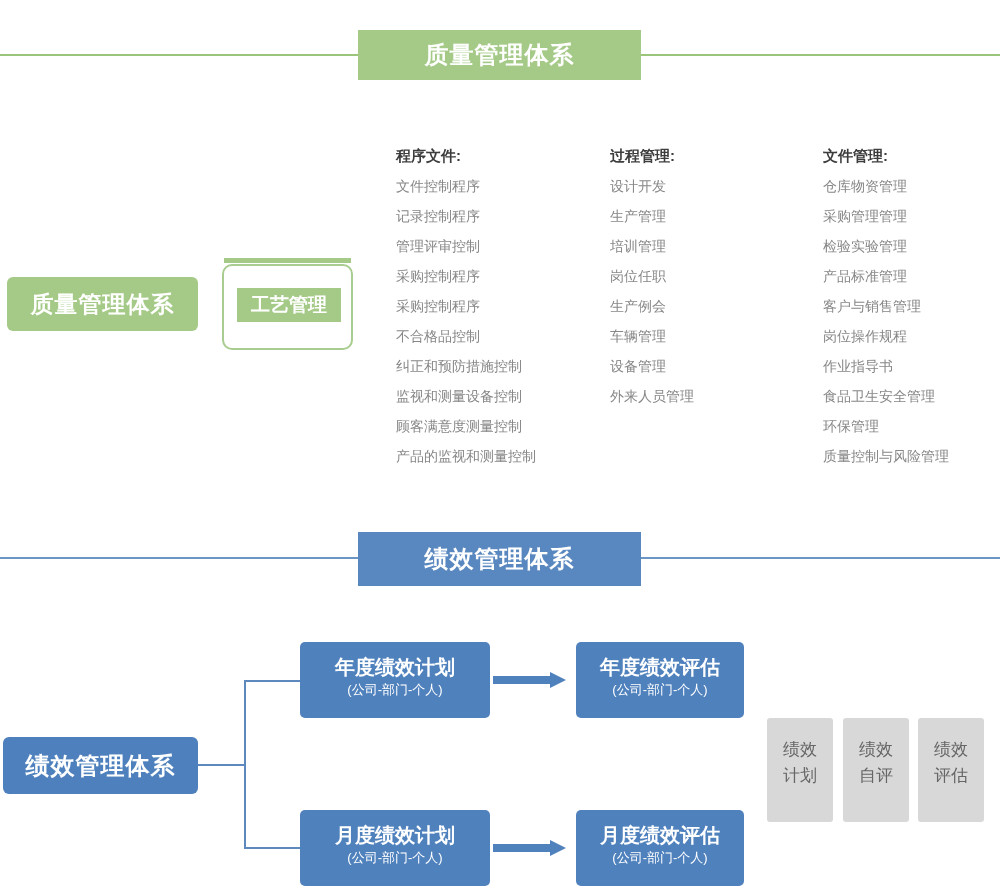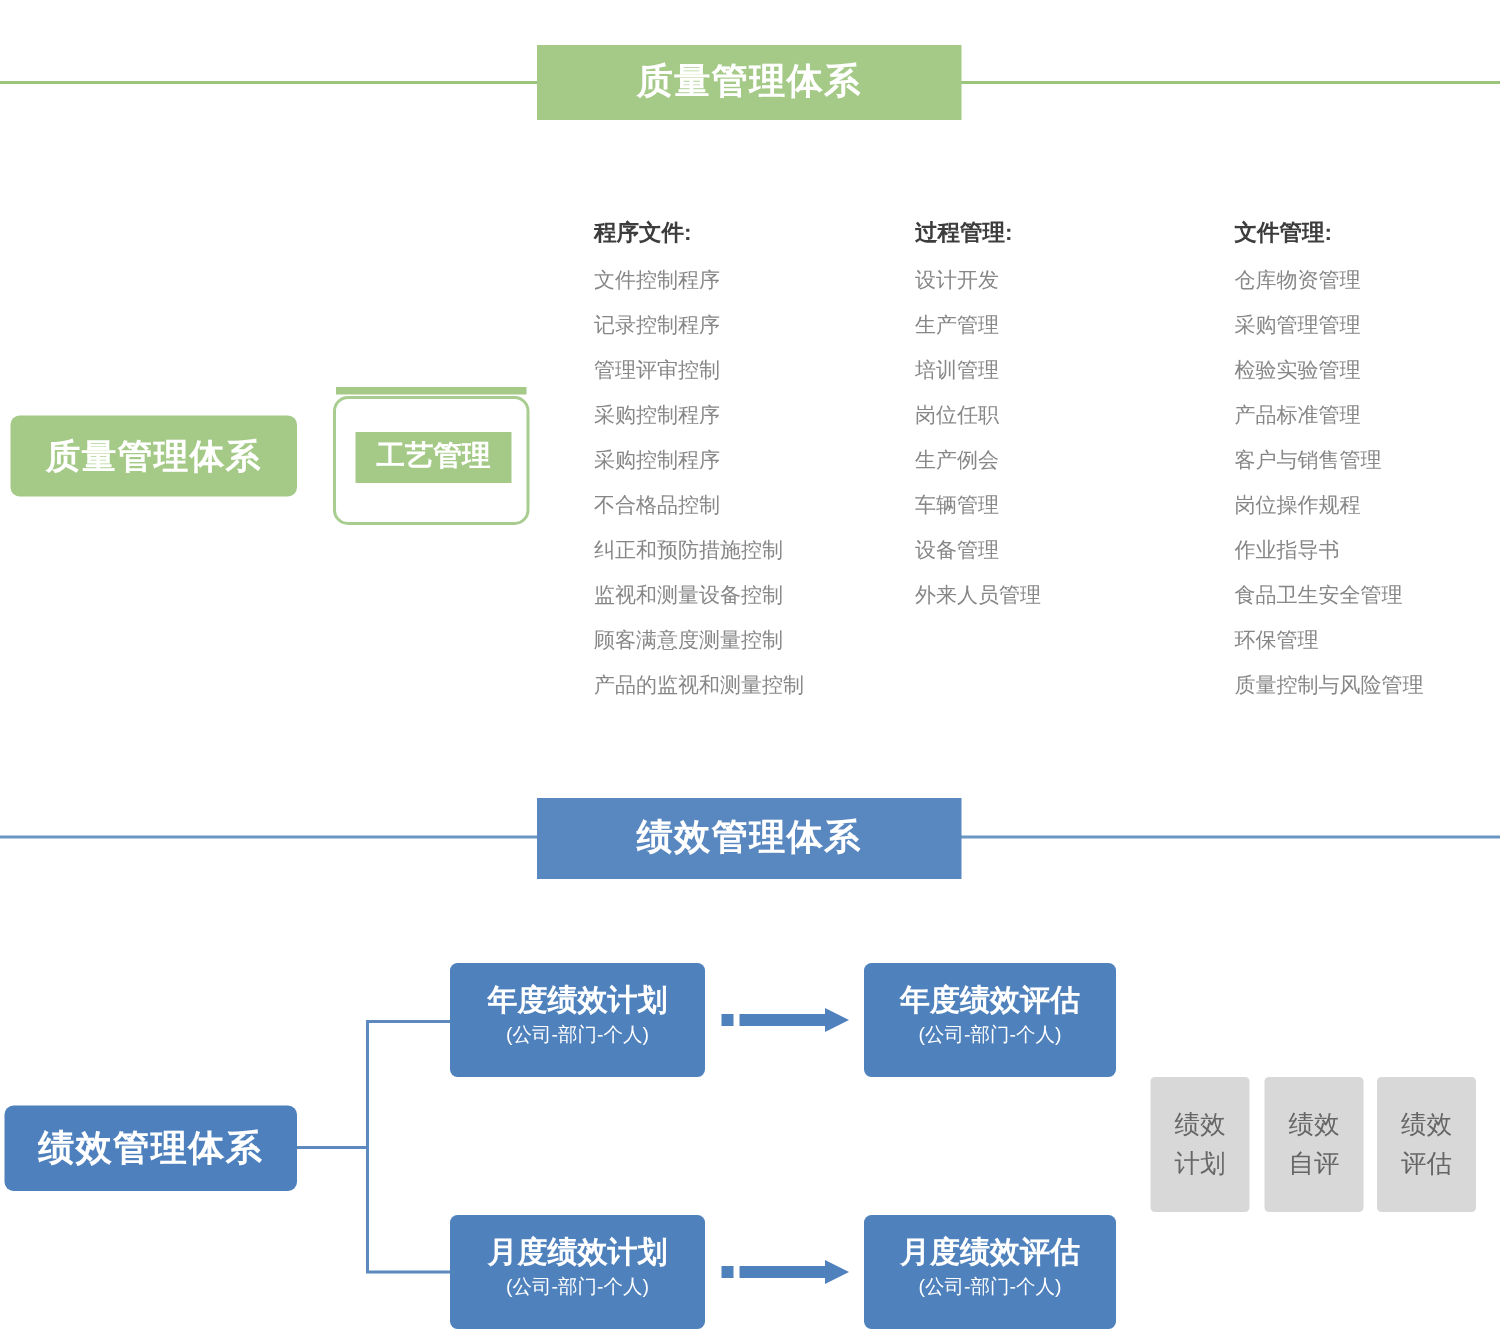--- a/index.html
+++ b/index.html
@@ -29,29 +29,29 @@
   }
   .manual-strip{
     position:absolute;left:237px;top:288px;width:104px;height:34px;line-height:34px;
     background:#a5ca88;color:#ffffff;font-weight:bold;font-size:19px;text-align:center;
   }
   .list-col{position:absolute;top:148px;width:215px;}
   .col-header{font-size:15px;font-weight:bold;color:#3d3d3d;height:23px;line-height:16px;}
   .col-item{height:30px;line-height:30px;font-size:14px;color:#878787;white-space:nowrap;}
   .conn{position:absolute;background:#5d89be;}
   .flow-box{
-    position:absolute;width:170px;height:76px;background:#4f81bd;border-radius:5px;
+    position:absolute;width:190px;height:76px;background:#4f81bd;border-radius:5px;
     color:#fff;text-align:center;box-sizing:border-box;
   }
   .flow-box.eval{width:168px;}
   .flow-title{margin-top:13px;font-size:20px;font-weight:bold;line-height:24px;}
   .flow-sub{font-size:13px;line-height:20px;margin-top:1px;}
   .arrow{position:absolute;width:88px;height:24px;}
   .stage-box{
-    position:absolute;top:718px;width:66px;height:90px;background:#d8d8d8;
+    position:absolute;top:718px;width:66px;height:104px;background:#d8d8d8;
     border-radius:3px;color:#666666;font-size:17px;text-align:center;box-sizing:border-box;
     padding-top:19px;
   }
   .stage-line{line-height:26px;}
 </style>
 </head>
 <body>
 
 <div class="canvas">
 

